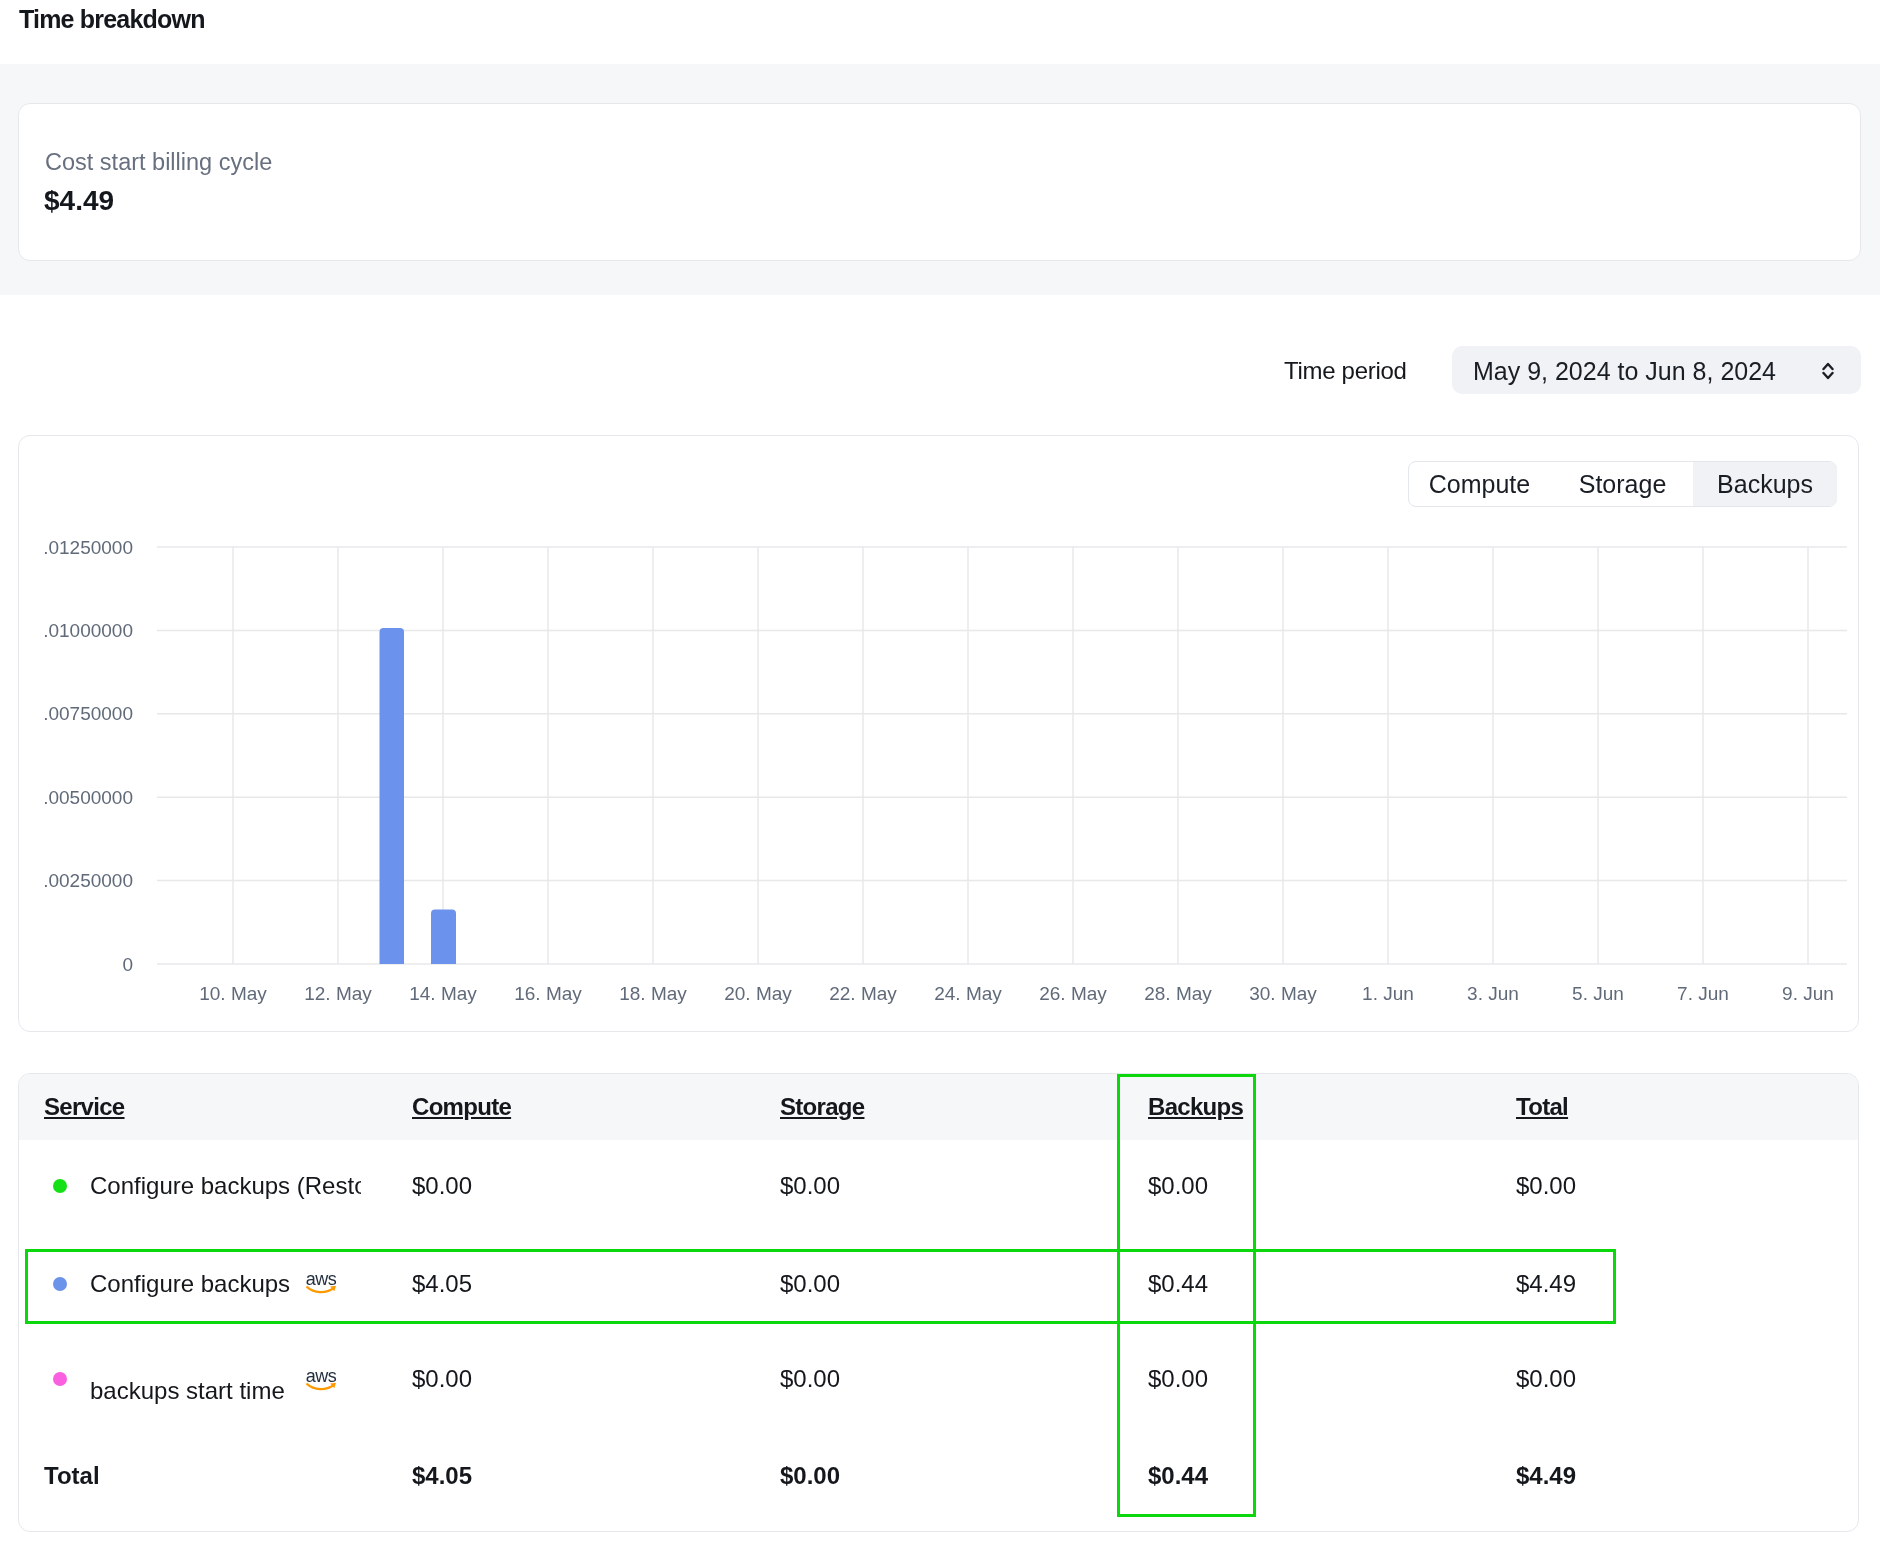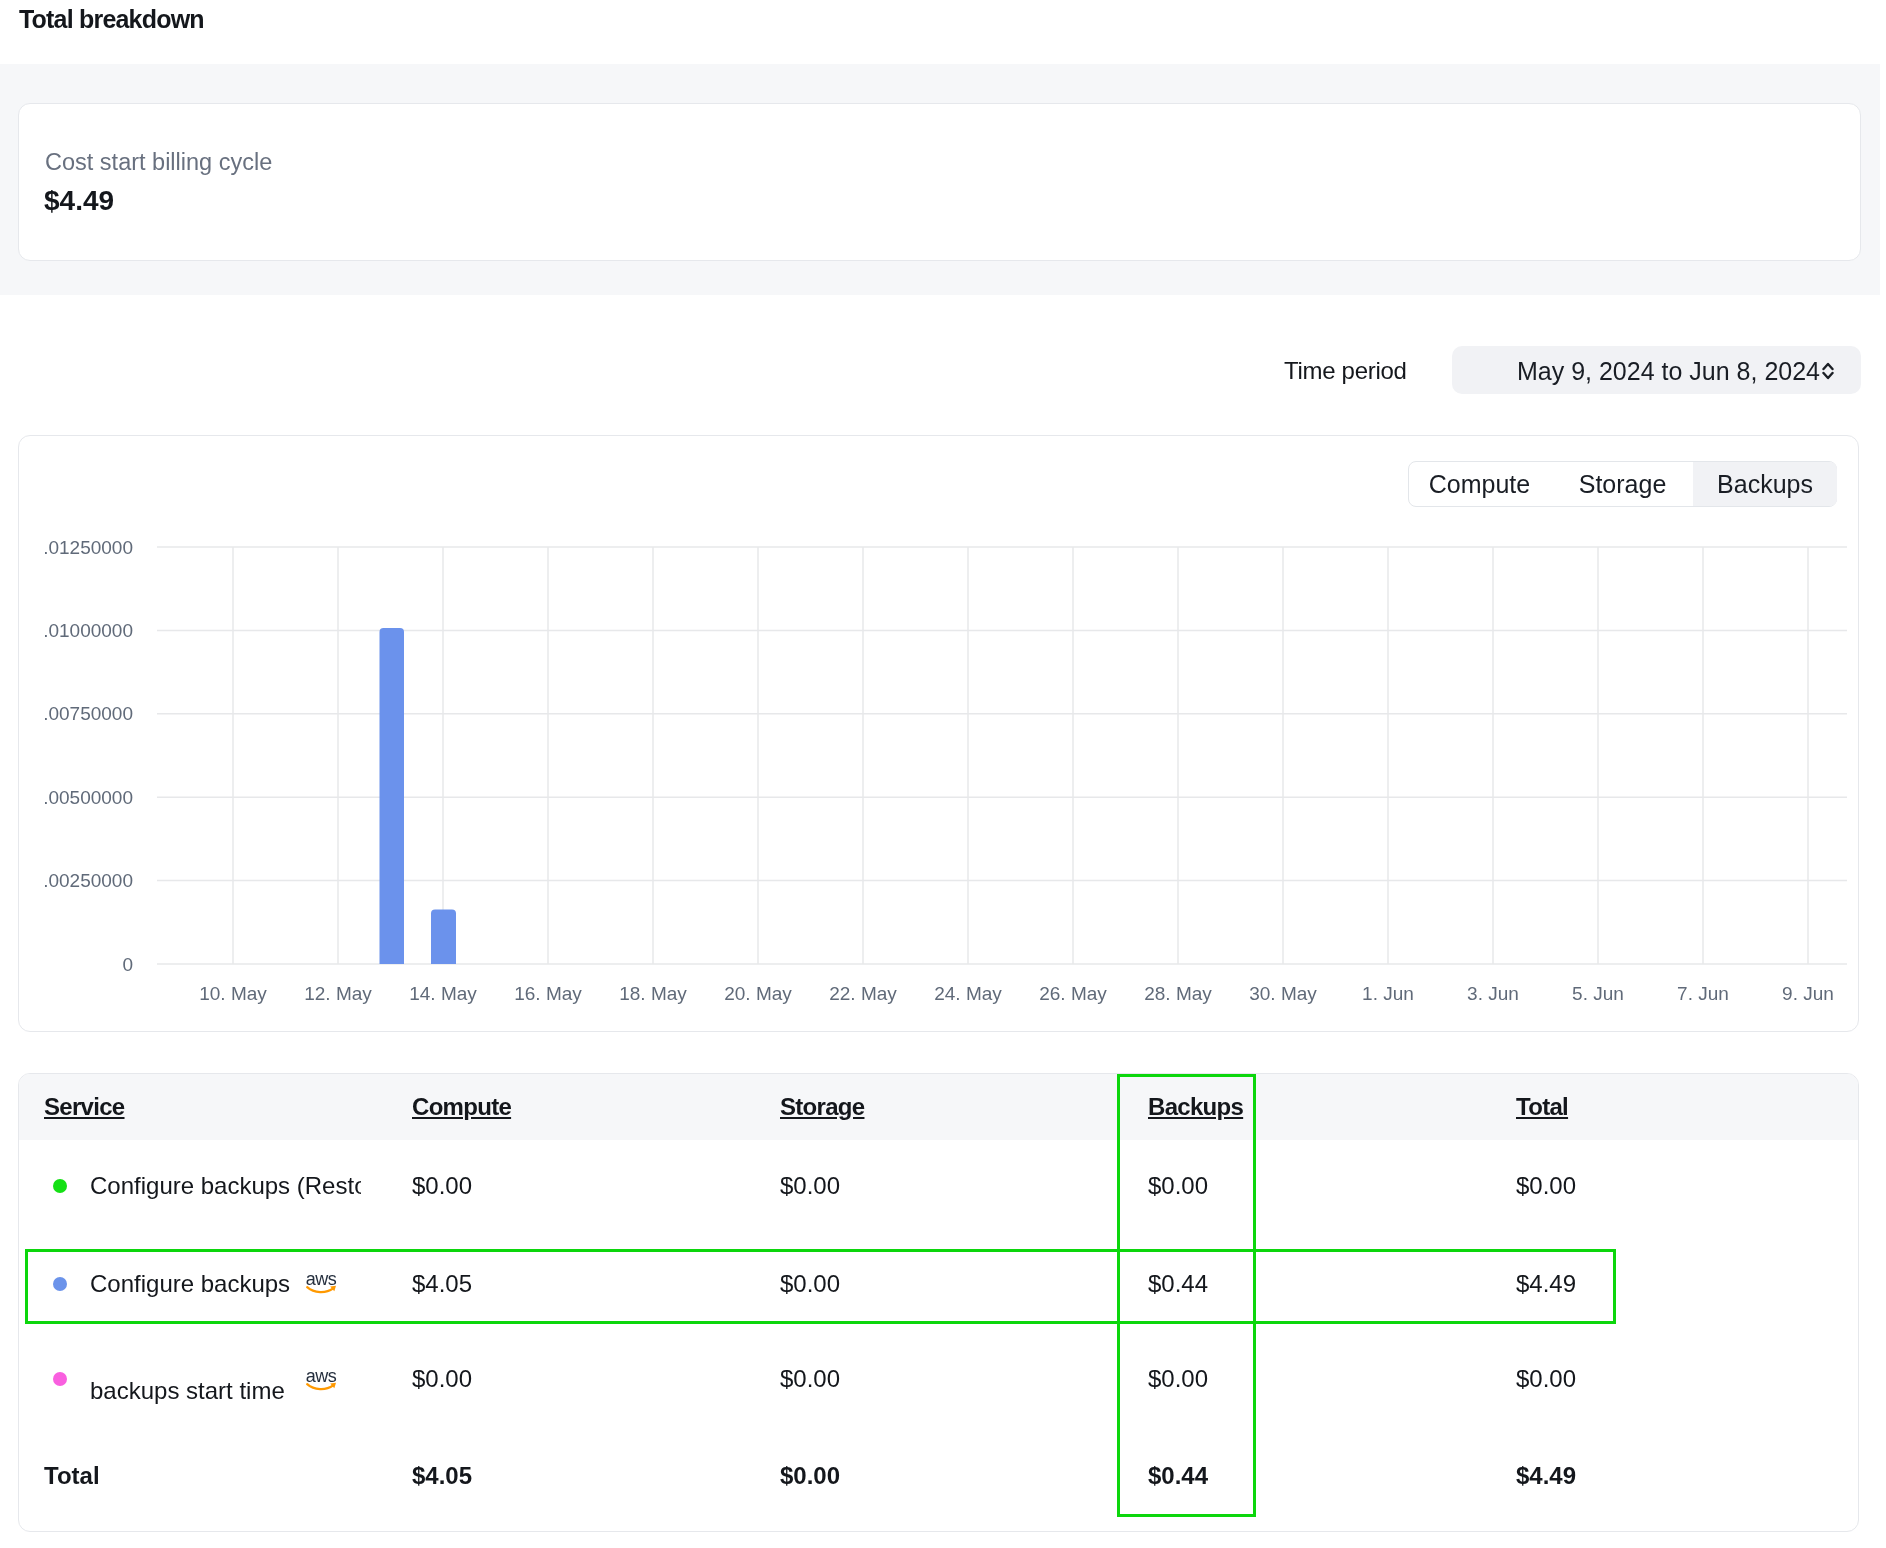--- a/index.html
+++ b/index.html
@@ -5,37 +5,37 @@
 * { margin:0; padding:0; box-sizing:border-box; }
 html,body { width:1886px; height:1548px; background:#ffffff; font-family:"Liberation Sans",sans-serif; position:relative; overflow:hidden; }
 .abs { position:absolute; }
 .h1 { left:19px; top:5px; font-size:25px; font-weight:700; color:#14171c; letter-spacing:-0.8px; }
 .band { left:0; top:64px; width:1880px; height:231px; background:#f6f7f9; }
 .costcard { left:18px; top:103px; width:1843px; height:158px; background:#fff; border:1px solid #e6e8ec; border-radius:12px; }
 .costlabel { left:45px; top:149px; font-size:23.5px; color:#68707f; }
 .costval { left:44px; top:185px; font-size:28px; font-weight:700; color:#14171c; }
 .tplabel { left:1284px; top:357px; font-size:24px; font-weight:400; color:#14171c; letter-spacing:-0.3px; }
 .select { left:1452px; top:346px; width:409px; height:48px; background:#f1f2f5; border-radius:10px; }
-.seltext { left:1473px; top:357px; font-size:25px; color:#191d24;margin-left:44px; }
+.seltext { left:1473px; top:357px; font-size:25px; color:#191d24; }
 .chartcard { left:18px; top:435px; width:1841px; height:597px; background:#fff; border:1px solid #e6e8ec; border-radius:12px; }
 .tabs { left:1408px; top:461px; width:429px; height:46px; border:1px solid #e3e6ea; border-radius:8px; background:#fff; }
 .tabseg { top:0; height:44px; width:143px; font-size:25px; color:#191d24; display:flex; align-items:center; justify-content:center; position:absolute; }
 .tabactive { background:#f1f2f5; border-radius:0 7px 7px 0; }
 .tablecard { left:18px; top:1073px; width:1841px; height:459px; background:#fff; border:1px solid #e6e8ec; border-radius:12px; overflow:hidden; }
 .thead { left:0; top:0; width:1839px; height:66px; background:#f6f7f9; }
 .th { font-size:24px; font-weight:700; color:#14171c; letter-spacing:-0.7px;text-decoration:underline; }
 .td { font-size:24px; color:#14171c; }
 .tdb { font-size:24px; font-weight:700; color:#14171c; }
 .dot { width:14px; height:14px; border-radius:50%; }
 .vbox { left:1117px; top:1074px; width:139px; height:443px; border:3px solid #0cd60c; }
 .hbox { left:25px; top:1249px; width:1591px; height:75px; border:3px solid #0cd60c; }
 </style>
 </head>
 <body>
-<div class="abs h1">Total breakdown</div>
+<div class="abs h1">Time breakdown</div>
 <div class="abs band"></div>
 <div class="abs costcard"></div>
 <div class="abs costlabel">Cost start billing cycle</div>
 <div class="abs costval">$4.49</div>
 
 <div class="abs tplabel">Time period</div>
 <div class="abs select"></div>
 <div class="abs seltext">May 9, 2024 to Jun 8, 2024</div>
 <svg class="abs" style="left:1822px; top:362px;" width="12" height="18" viewBox="0 0 12 18">
   <path d="M1.5 7 L6 2 L10.5 7" fill="none" stroke="#1c2026" stroke-width="2.4" stroke-linecap="round" stroke-linejoin="round"></path>

